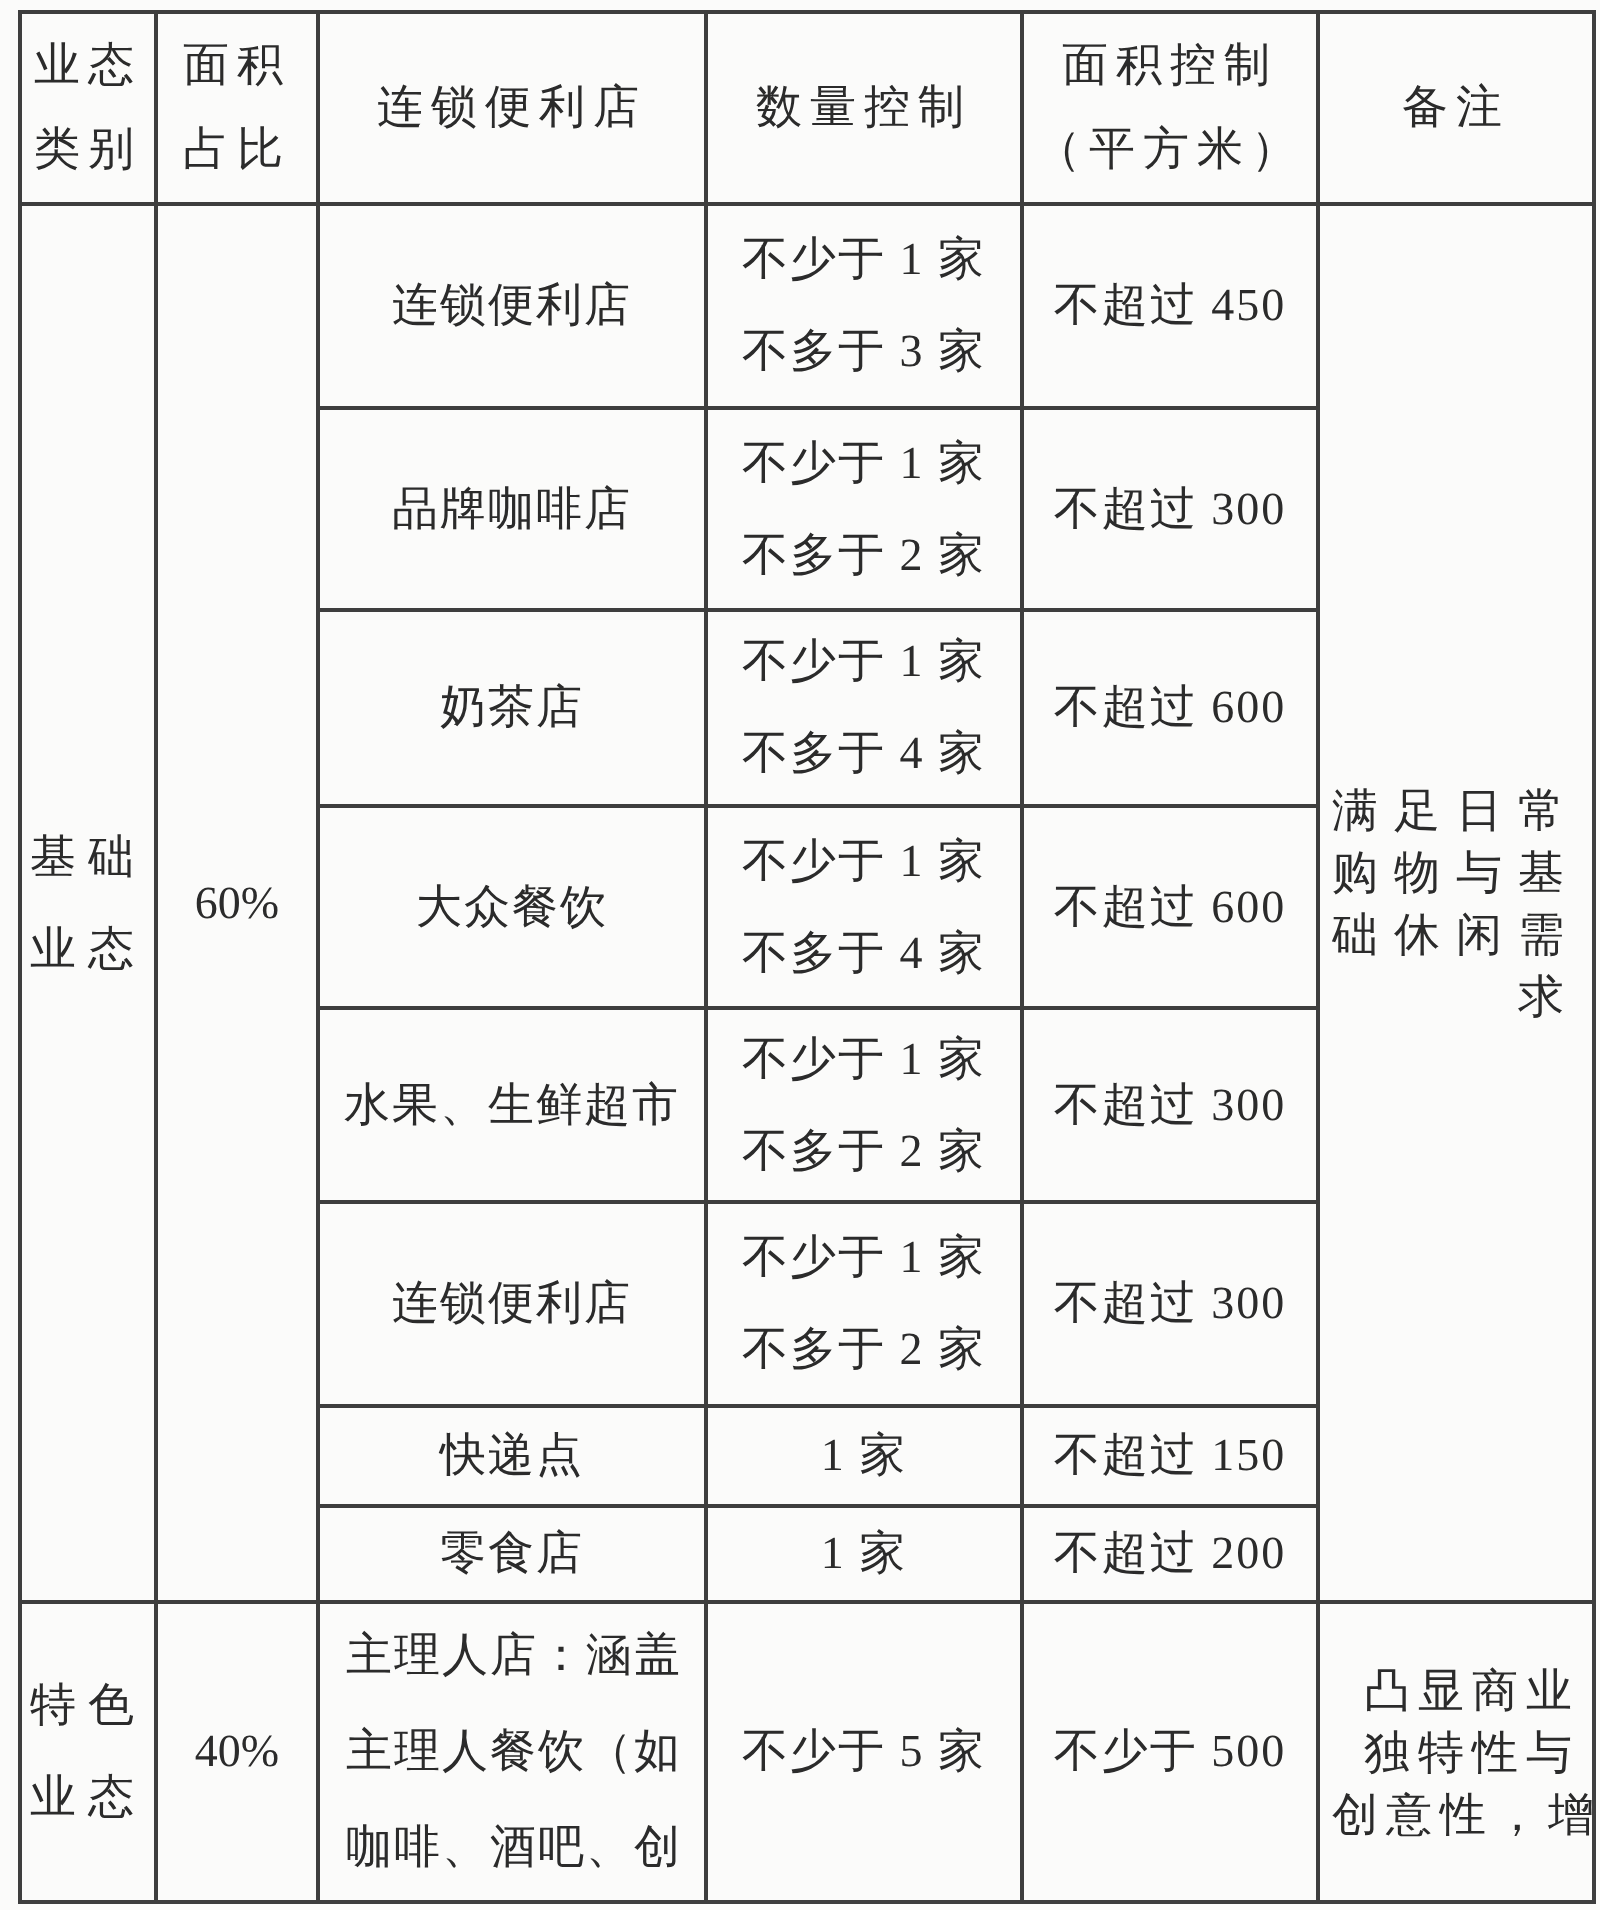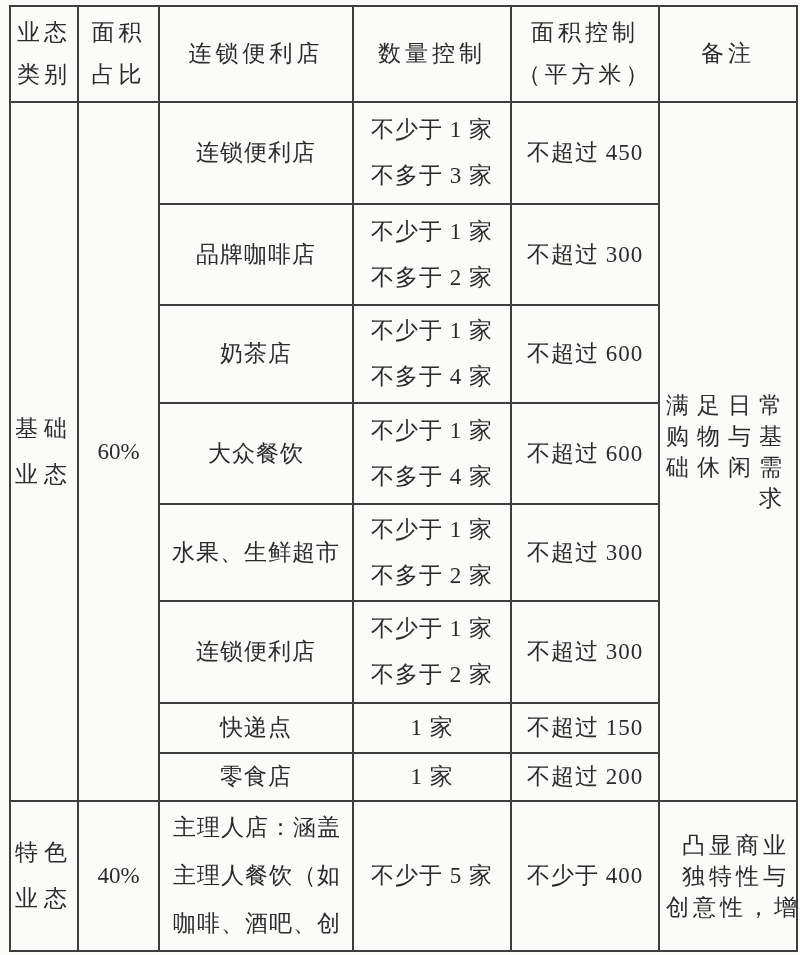--- a/index.html
+++ b/index.html
@@ -153,20 +153,20 @@
       </tr>
 
       <tr style="height:150px;">
         <td class="c-cat">特色
 业态</td>
         <td class="c-share">40%</td>
         <td class="c-name-left">主理人店：涵盖
 主理人餐饮（如
 咖啡、酒吧、创</td>
         <td class="c-qty">不少于 5 家</td>
-        <td class="c-area">不少于 400</td>
+        <td class="c-area">不少于 500</td>
         <td class="c-note c-note-special">凸显商业
 独特性与
 创意性，增</td>
       </tr>
     </tbody>
   </table>
 </div>
 
 </body></html>

